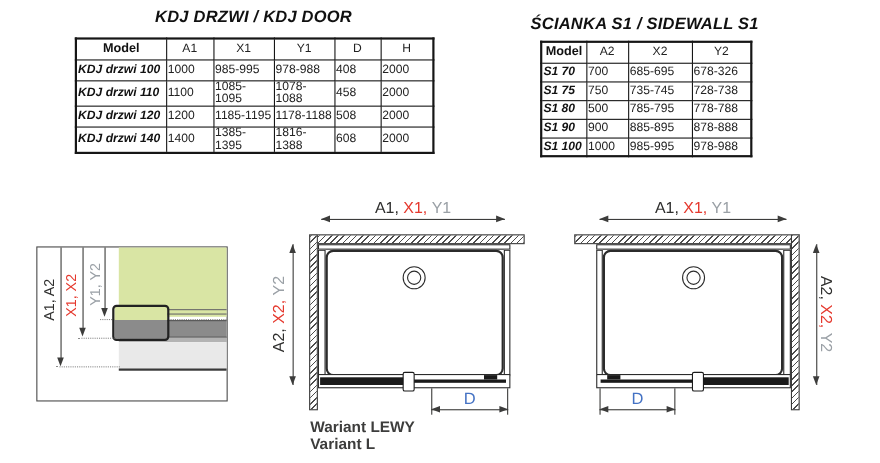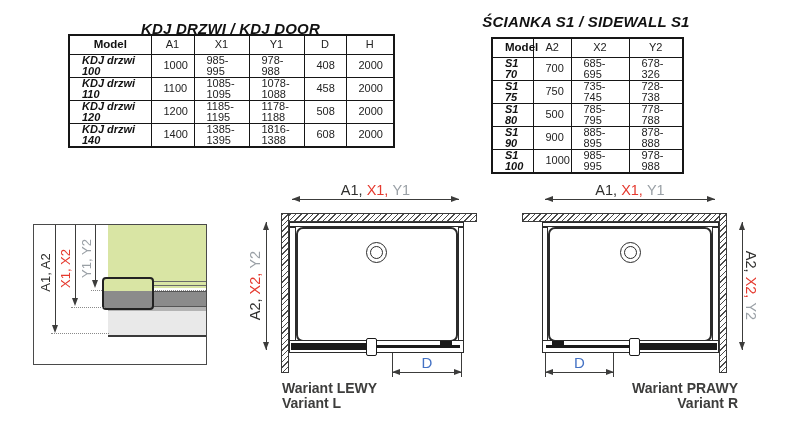--- a/index.html
+++ b/index.html
@@ -7,21 +7,21 @@
   .page { position:relative; width:800px; height:421px; background:#ffffff;
           font-family:"Liberation Sans", sans-serif; color:#1a1a1a; overflow:hidden; }
   .abs { position:absolute; }
 
   
   .tbl-title { position:absolute; font-size:15px; font-weight:bold; font-style:italic;
                color:#111; text-align:center; letter-spacing:.2px; white-space:nowrap; }
   table.spec { position:absolute; border-collapse:collapse; table-layout:fixed;
                background:#fff; border:2px solid #161616; }
   .spec th, .spec td { border:1.5px solid #161616; 
-               font-size:11px; line-height:1; padding:0 12px; color:#222; }
+               font-size:11px; line-height:1; padding:0 1px; color:#222; }
   .spec th { font-weight:normal; }
   .spec .model-h { font-weight:bold; font-size:11.5px; color:#111; }
   .spec .model-c { font-weight:bold; font-style:italic; color:#111; }
   .door th, .door td { height:19px; }
   .side th { height:19px; } .side td { height:17px; }
   .c-red  { color:#e5392e; }
   .c-gray { color:#9aa0a6; }
   .c-blue { color:#4472c4; }
 
   
@@ -54,21 +54,21 @@
 
   
   .xsec-box { border:1.5px solid #4a4a4a; background:#fff; }
   .xsec-label { font-size:13px; white-space:nowrap; text-align:center; width:86px; height:15px; }
 </style>
 </head>
 <body>
 
 <div class="page">
 
-  <div class="tbl-title" style="left:68px; top:20px; width:325px;text-align:center;">KDJ DRZWI / KDJ DOOR</div>
+  <div class="tbl-title" style="left:68px; top:7px; width:325px;text-align:center;">KDJ DRZWI / KDJ DOOR</div>
 
   <table class="spec door" style="left:68px; top:34px; width:325px;">
     <colgroup>
         <col style="width:82px">
         <col style="width:43px">
         <col style="width:55px">
         <col style="width:55px">
         <col style="width:42px">
         <col style="width:48px">
       </colgroup>
@@ -272,19 +272,15 @@
     <div class="ah ah-l" style="left:35px; top:189px;"></div>
     <div class="ah ah-r" style="left:96px; top:189px;"></div>
 
     <div class="abs dim-v" style="left:232px; top:42px; height:128px;"></div>
     <div class="ah ah-u" style="left:229px; top:42px;"></div>
     <div class="ah ah-d" style="left:229px; top:162px;"></div>
     <div class="abs dimlabel rot-cw" style="left:186px; top:98px; width:110px; height:15px;">
       <span>A2,</span><span class="c-red">X2,</span><span class="c-gray">Y2</span>
     </div>
 
-    <div class="abs caption" style="left:48px; top:201px; width:180px; text-align:right;">
-      <div>Wariant PRAWY</div>
-      <div>Variant R</div>
-    </div>
   </div>
 
 </div>
 
 </body></html>

